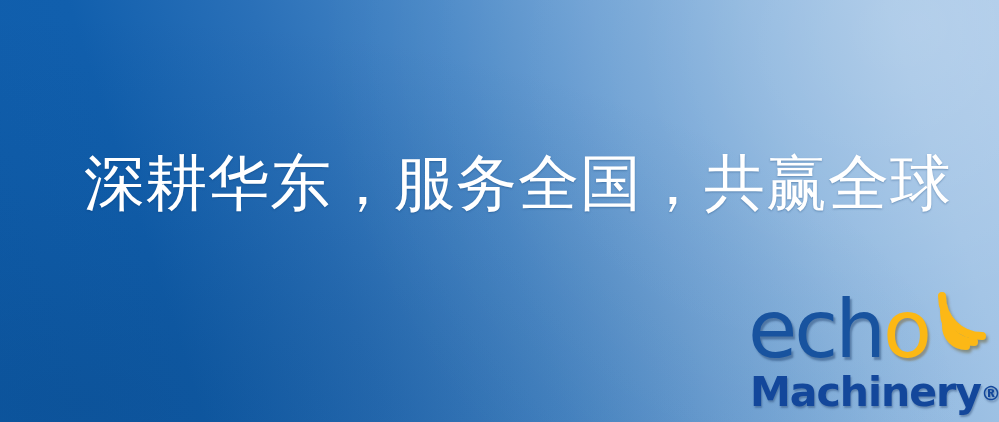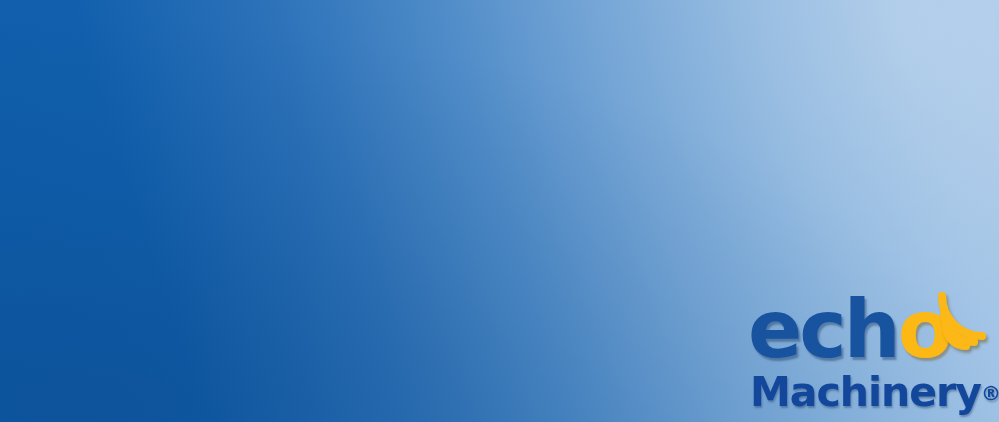--- a/index.html
+++ b/index.html
@@ -79,21 +79,21 @@
     left: 0;
     top: 0;
     width: 248px;
     height: 80px;
   }
   #logo-echo {
     position: absolute;
     left: 0;
     top: -6px;
     font-family: "DejaVu Sans", "Liberation Sans", sans-serif;
-    font-weight: bold;
+    font-weight: normal;
     font-size: 80px;
     line-height: 1;
     letter-spacing: -3px;
     color: #18539f;
     text-shadow: 2px 3px 2px rgba(20,50,95,0.42);
   }
   #logo-echo .echo-o {
     color: #fcb814;
     text-shadow: 2px 3px 2px rgba(120,80,10,0.40);
   }
@@ -125,20 +125,21 @@
   }
 </style>
 </head>
 <body>
 
 <div id="banner">
 
   <div id="banner-sheen"></div>
   <div id="banner-vignette"></div>
 
+  <div id="headline">深耕华东，服务全国，共赢全球</div>
 
 
   <div id="logo">
 
     <div id="logo-wordmark">
 
       <div id="logo-echo"><span>e</span><span>c</span><span>h</span><span class="echo-o">o</span></div>
 
       <svg id="logo-waves" viewBox="0 0 64 62">
         <defs>

